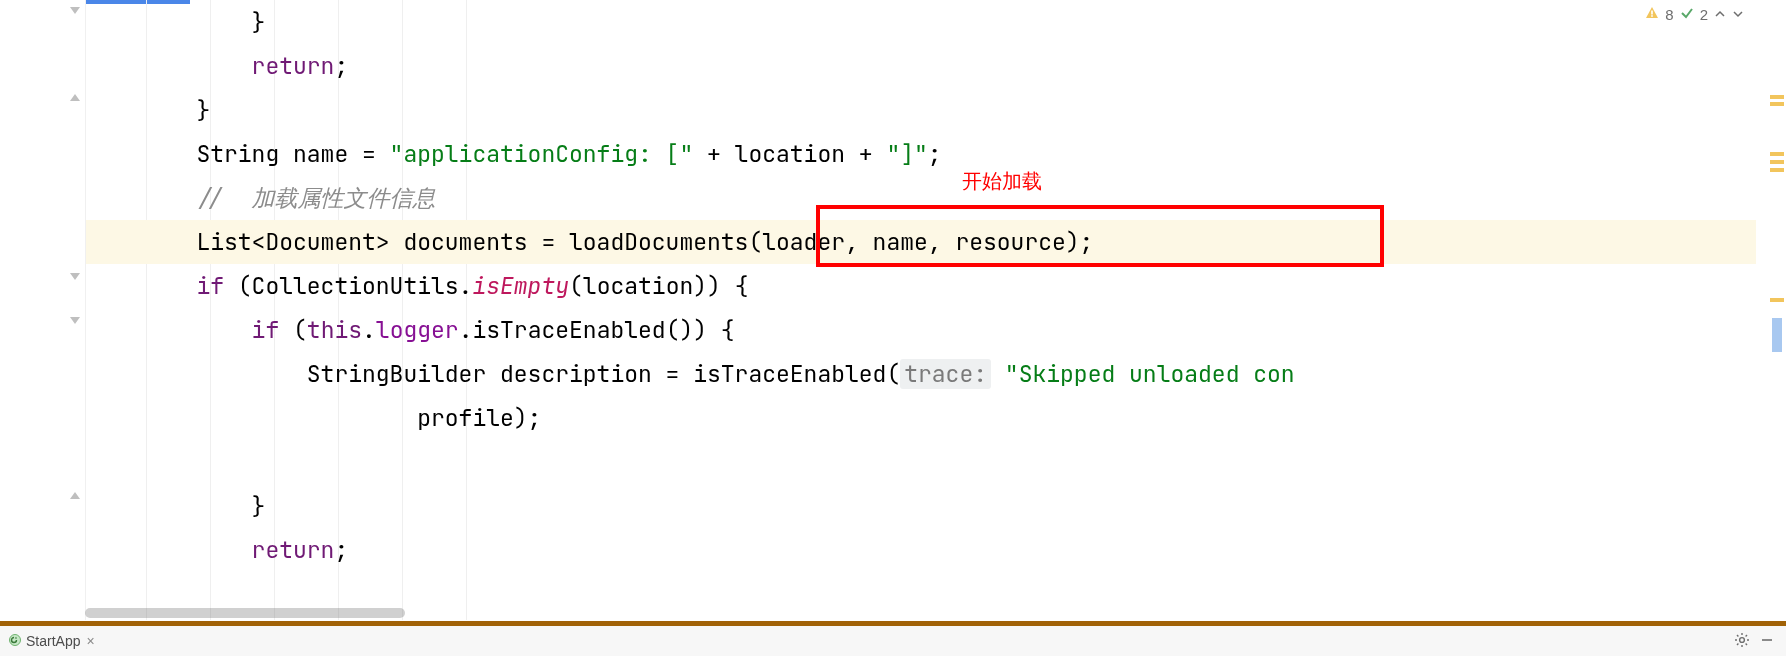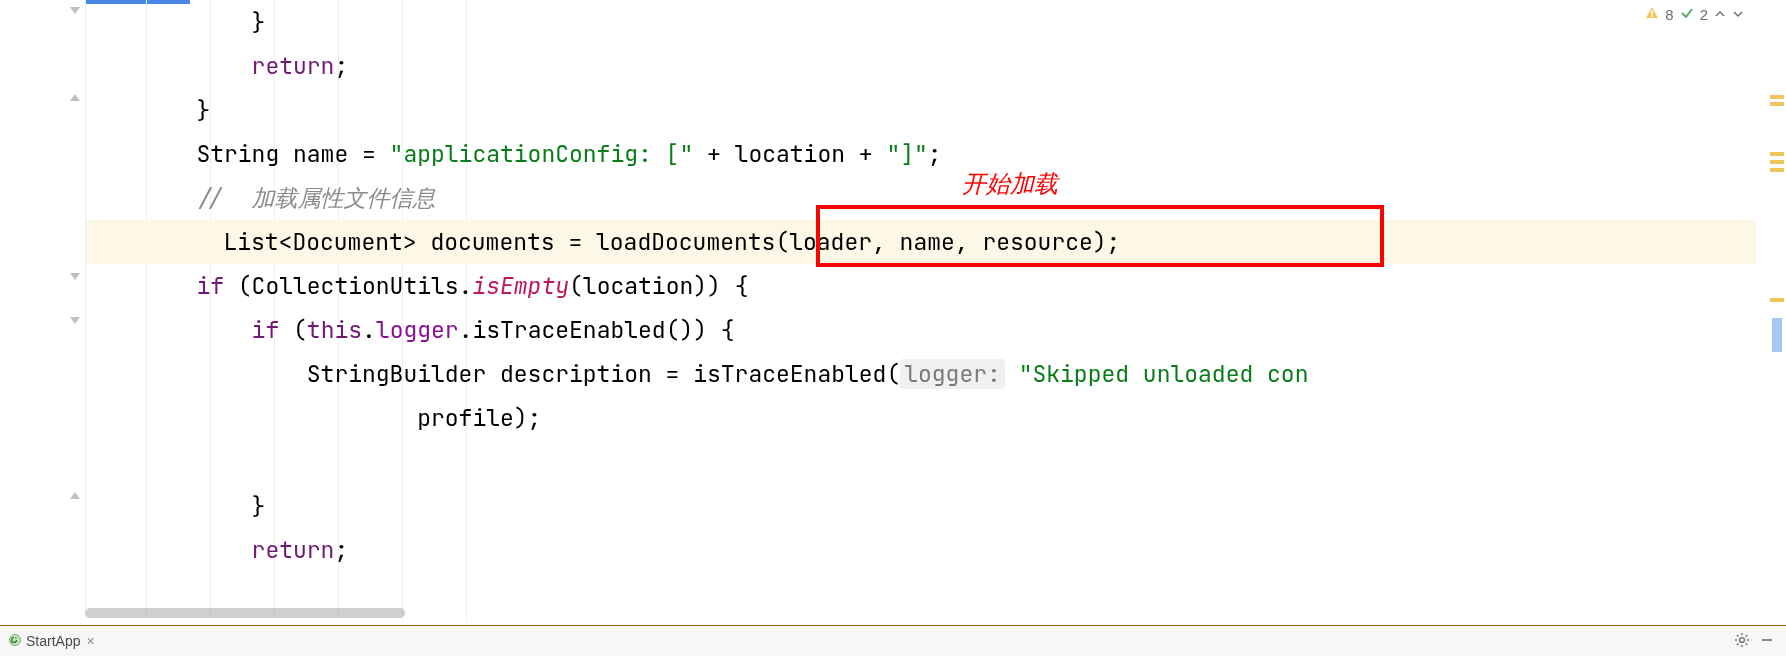--- a/index.html
+++ b/index.html
@@ -11,33 +11,33 @@
   .code-area{position:absolute;left:86px;top:0;right:30px;height:620px;font-size:23px;line-height:44px;white-space:pre;overflow:hidden;}
   .guide{position:absolute;top:0;height:620px;width:1px;background:#efefef;}
   .code-line{position:absolute;left:0;right:0;height:44px;}
   .hl{background:#fdf8e5;}
   .kw{color:#701a75;}
   .str{color:#067d17;}
   .fld{color:#871094;}
   .fld-i{color:#be185d;font-style:italic;}
   .cmt{color:#8c8c8c;font-style:italic;}
   .hint{background:#eef0f1;color:#7a7a7a;font-style:normal;border-radius:3px;padding:0 4px;}
-  .annot{position:absolute;color:#ff0000;font-family:"Microsoft YaHei","SimSun",sans-serif;font-size:24px;font-weight:400;font-style:italic;}
+  .annot{position:absolute;color:#ff0000;font-family:"Microsoft YaHei","SimSun",sans-serif;font-size:20px;font-weight:400;}
   .annot-box{position:absolute;border:4px solid #ff0000;}
   .insp{position:absolute;top:6px;right:42px;display:flex;align-items:center;gap:6px;font-size:15px;font-family:Arial,sans-serif;color:#6e6e6e;}
   .insp .warn-ico{color:#e2a100;}
   .insp .ok-ico{color:#59a869;}
   .insp .chev{color:#6e6e6e;cursor:pointer;}
   .marker-strip{position:absolute;right:0;top:0;width:22px;height:620px;background:#fff;}
   .marker{position:absolute;right:2px;width:14px;height:4px;}
   .m-warn{background:#f2c55c;}
   .m-info{background:#a8c8f0;}
   .hscroll{position:absolute;left:85px;right:0;bottom:36px;height:14px;}
   .hthumb{position:absolute;left:0;top:2px;height:10px;width:320px;background:rgba(120,120,120,0.35);border-radius:5px;}
-  .footer{position:absolute;left:0;right:0;bottom:0;height:30px;border-top:1px solid #a16207;background:#f7f7f7;display:flex;align-items:center;font-family:Arial,sans-serif;font-size:14px;color:#4c4c4c;}
+  .footer{position:absolute;left:0;right:0;bottom:0;height:30px;border-top:5px solid #a16207;background:#f7f7f7;display:flex;align-items:center;font-family:Arial,sans-serif;font-size:14px;color:#4c4c4c;}
   .run-tab{display:flex;align-items:center;gap:4px;padding:0 8px;height:100%;}
   .run-tab .close-x{color:#8a8a8a;margin-left:2px;}
   .footer-spacer{flex:1;}
   .gear{margin-right:10px;color:#6e6e6e;}
   .minus{margin-right:12px;color:#6e6e6e;}
 </style>
 </head>
 <body>
 
 <div class="editor-root">
@@ -84,27 +84,27 @@
     <div class="code-line" style="top:0px;"><span>            }</span></div>
 
     <div class="code-line" style="top:44px;"><span>            </span><span class="kw">return</span><span>;</span></div>
 
     <div class="code-line" style="top:88px;"><span>        }</span></div>
 
     <div class="code-line" style="top:132px;"><span>        String name = </span><span class="str">"applicationConfig: ["</span><span> + location + </span><span class="str">"]"</span><span>;</span></div>
 
     <div class="code-line" style="top:176px;"><span>        </span><span class="cmt">//  加载属性文件信息</span></div>
 
-    <div class="code-line hl" style="top:220px;padding-left:27px;"><span>        List&lt;Document&gt; documents = </span><span>loadDocuments(loader, name, resource);</span></div>
+    <div class="code-line hl" style="top:220px;"><span>        List&lt;Document&gt; documents = </span><span>loadDocuments(loader, name, resource);</span></div>
 
     <div class="code-line" style="top:264px;"><span>        </span><span class="kw">if</span><span> (CollectionUtils.</span><span class="fld-i">isEmpty</span><span>(location)) {</span></div>
 
     <div class="code-line" style="top:308px;"><span>            </span><span class="kw">if</span><span> (</span><span class="kw">this</span><span>.</span><span class="fld">logger</span><span>.isTraceEnabled()) {</span></div>
 
-    <div class="code-line" style="top:352px;"><span>                StringBuilder description = isTraceEnabled(</span><span class="hint">logger:</span><span> </span><span class="str">"Skipped unloaded con</span></div>
+    <div class="code-line" style="top:352px;"><span>                StringBuilder description = isTraceEnabled(</span><span class="hint">trace:</span><span> </span><span class="str">"Skipped unloaded con</span></div>
 
     <div class="code-line" style="top:396px;"><span>                        profile);</span></div>
 
 
     <div class="code-line" style="top:484px;"><span>            }</span></div>
 
     <div class="code-line" style="top:528px;"><span>            </span><span class="kw">return</span><span>;</span></div>
   </div>
 
   <div class="annot" style="left:962px;top:168px;">开始加载</div>

